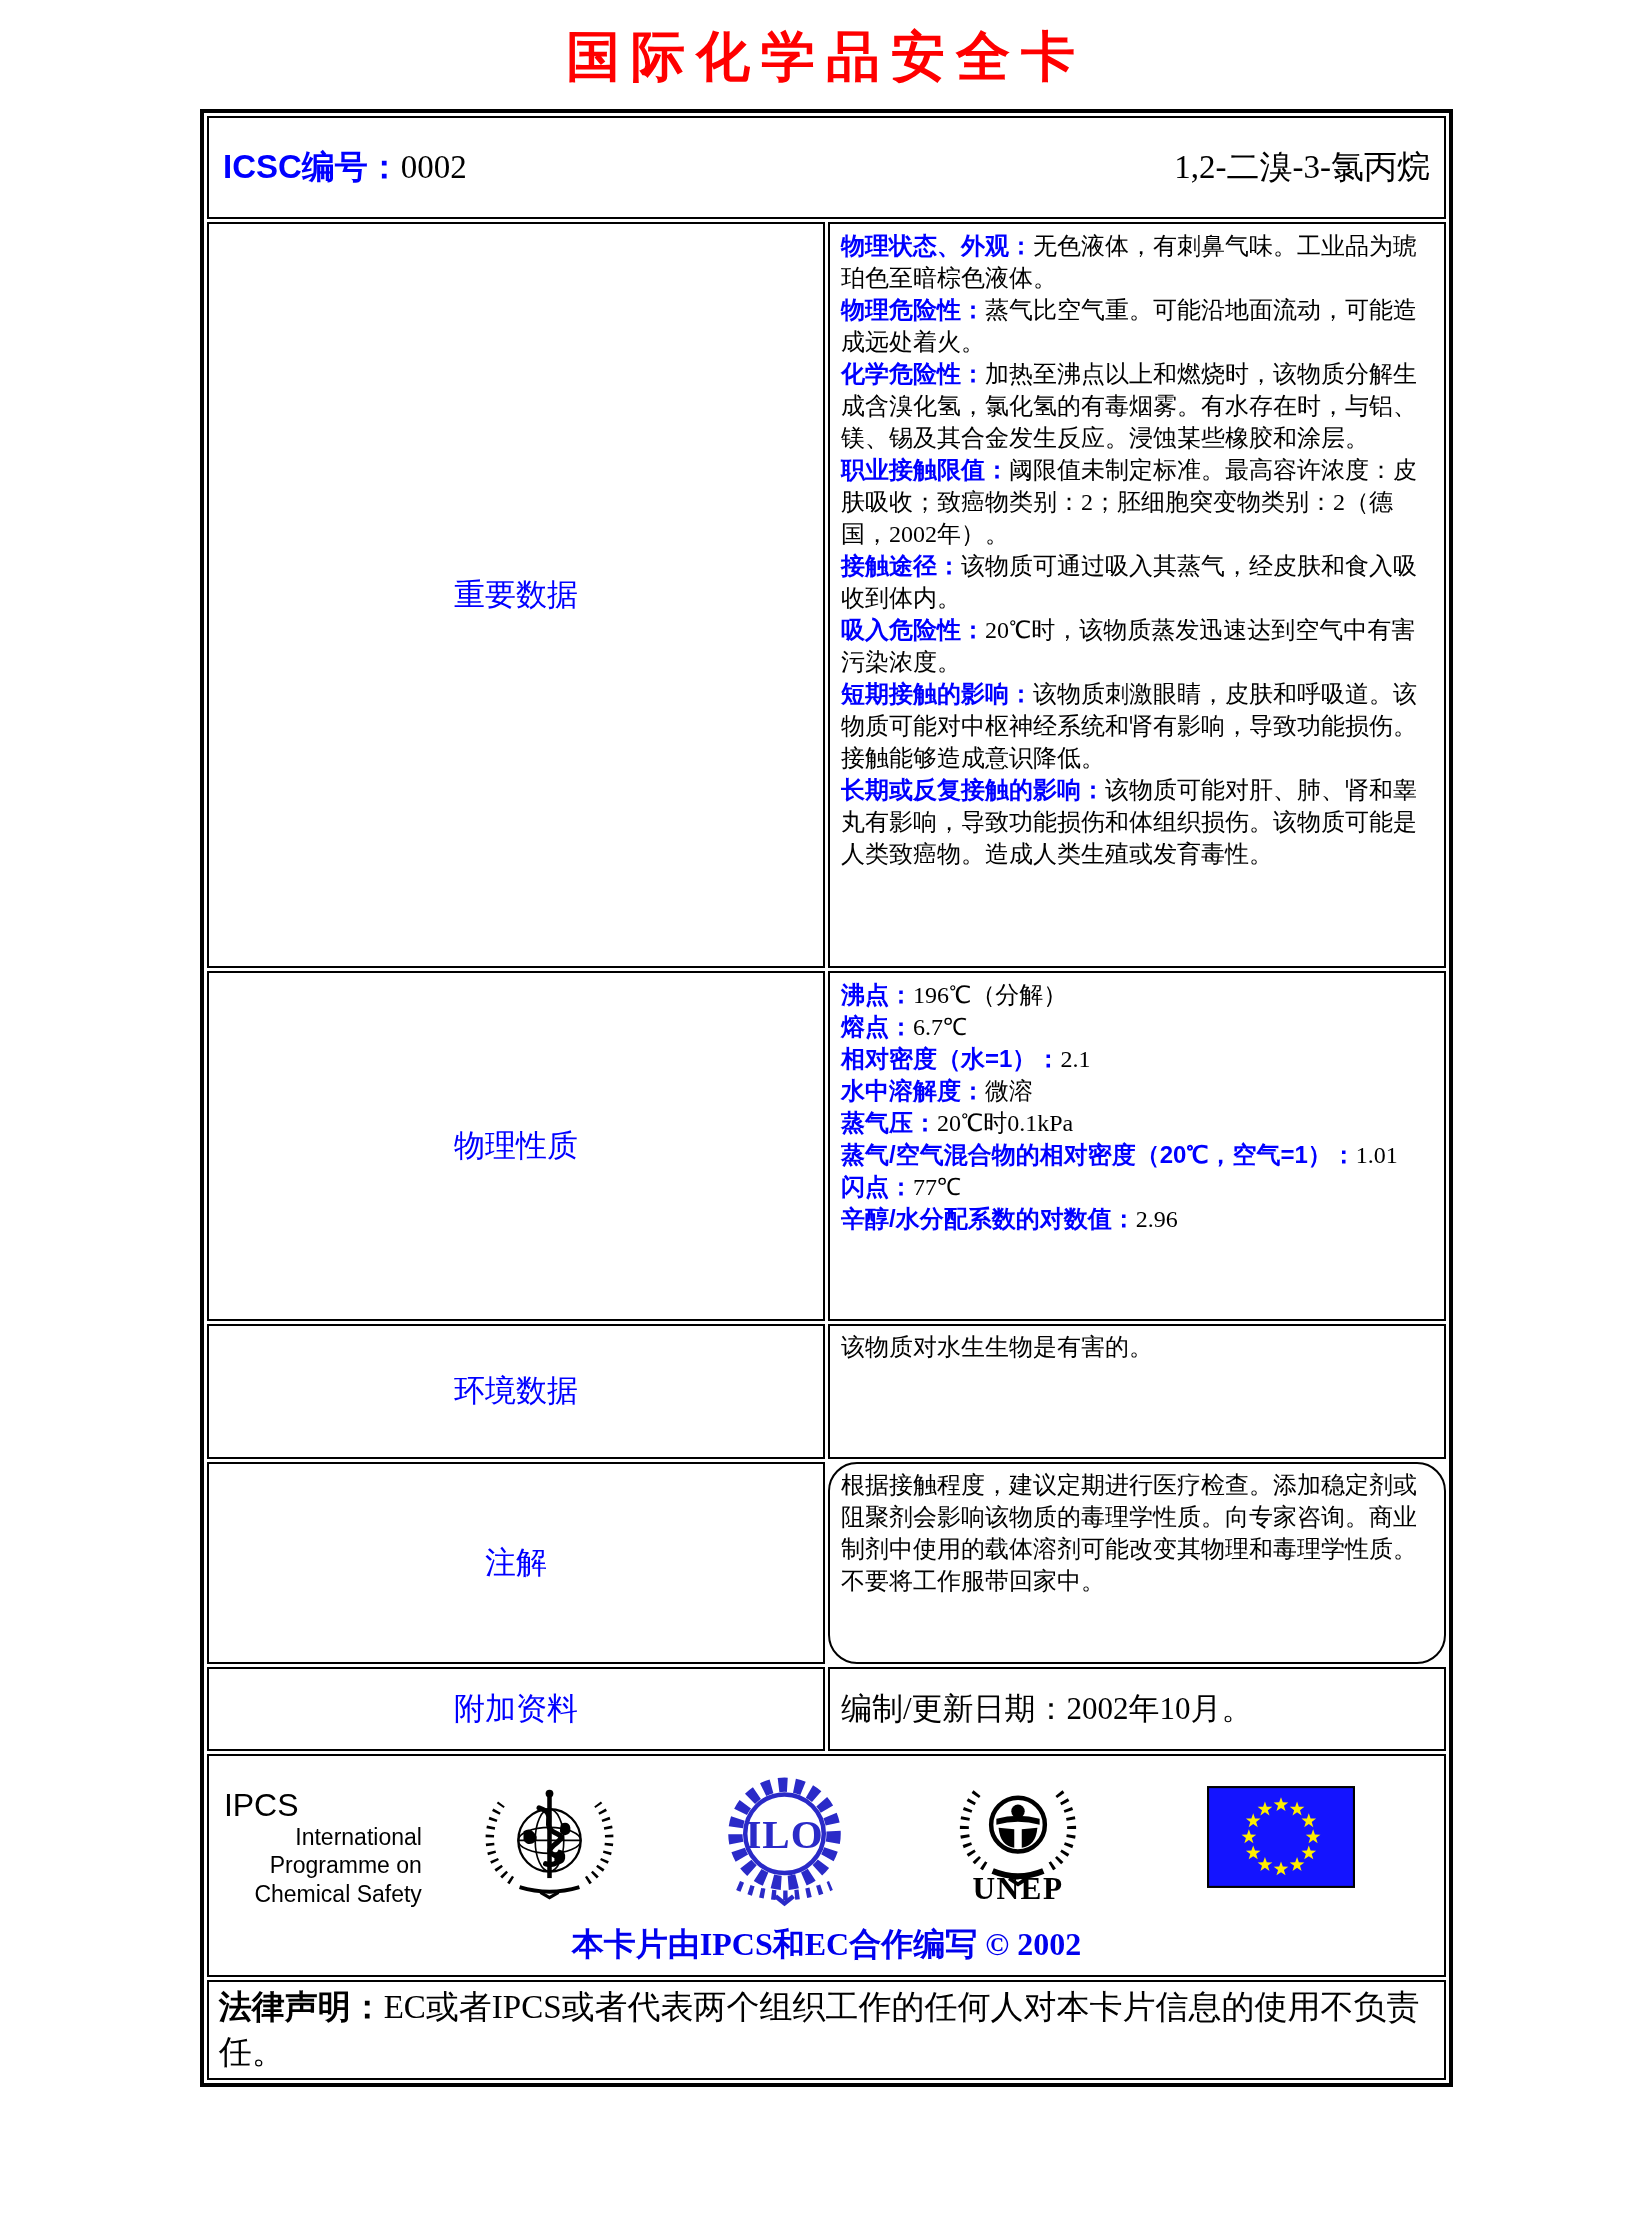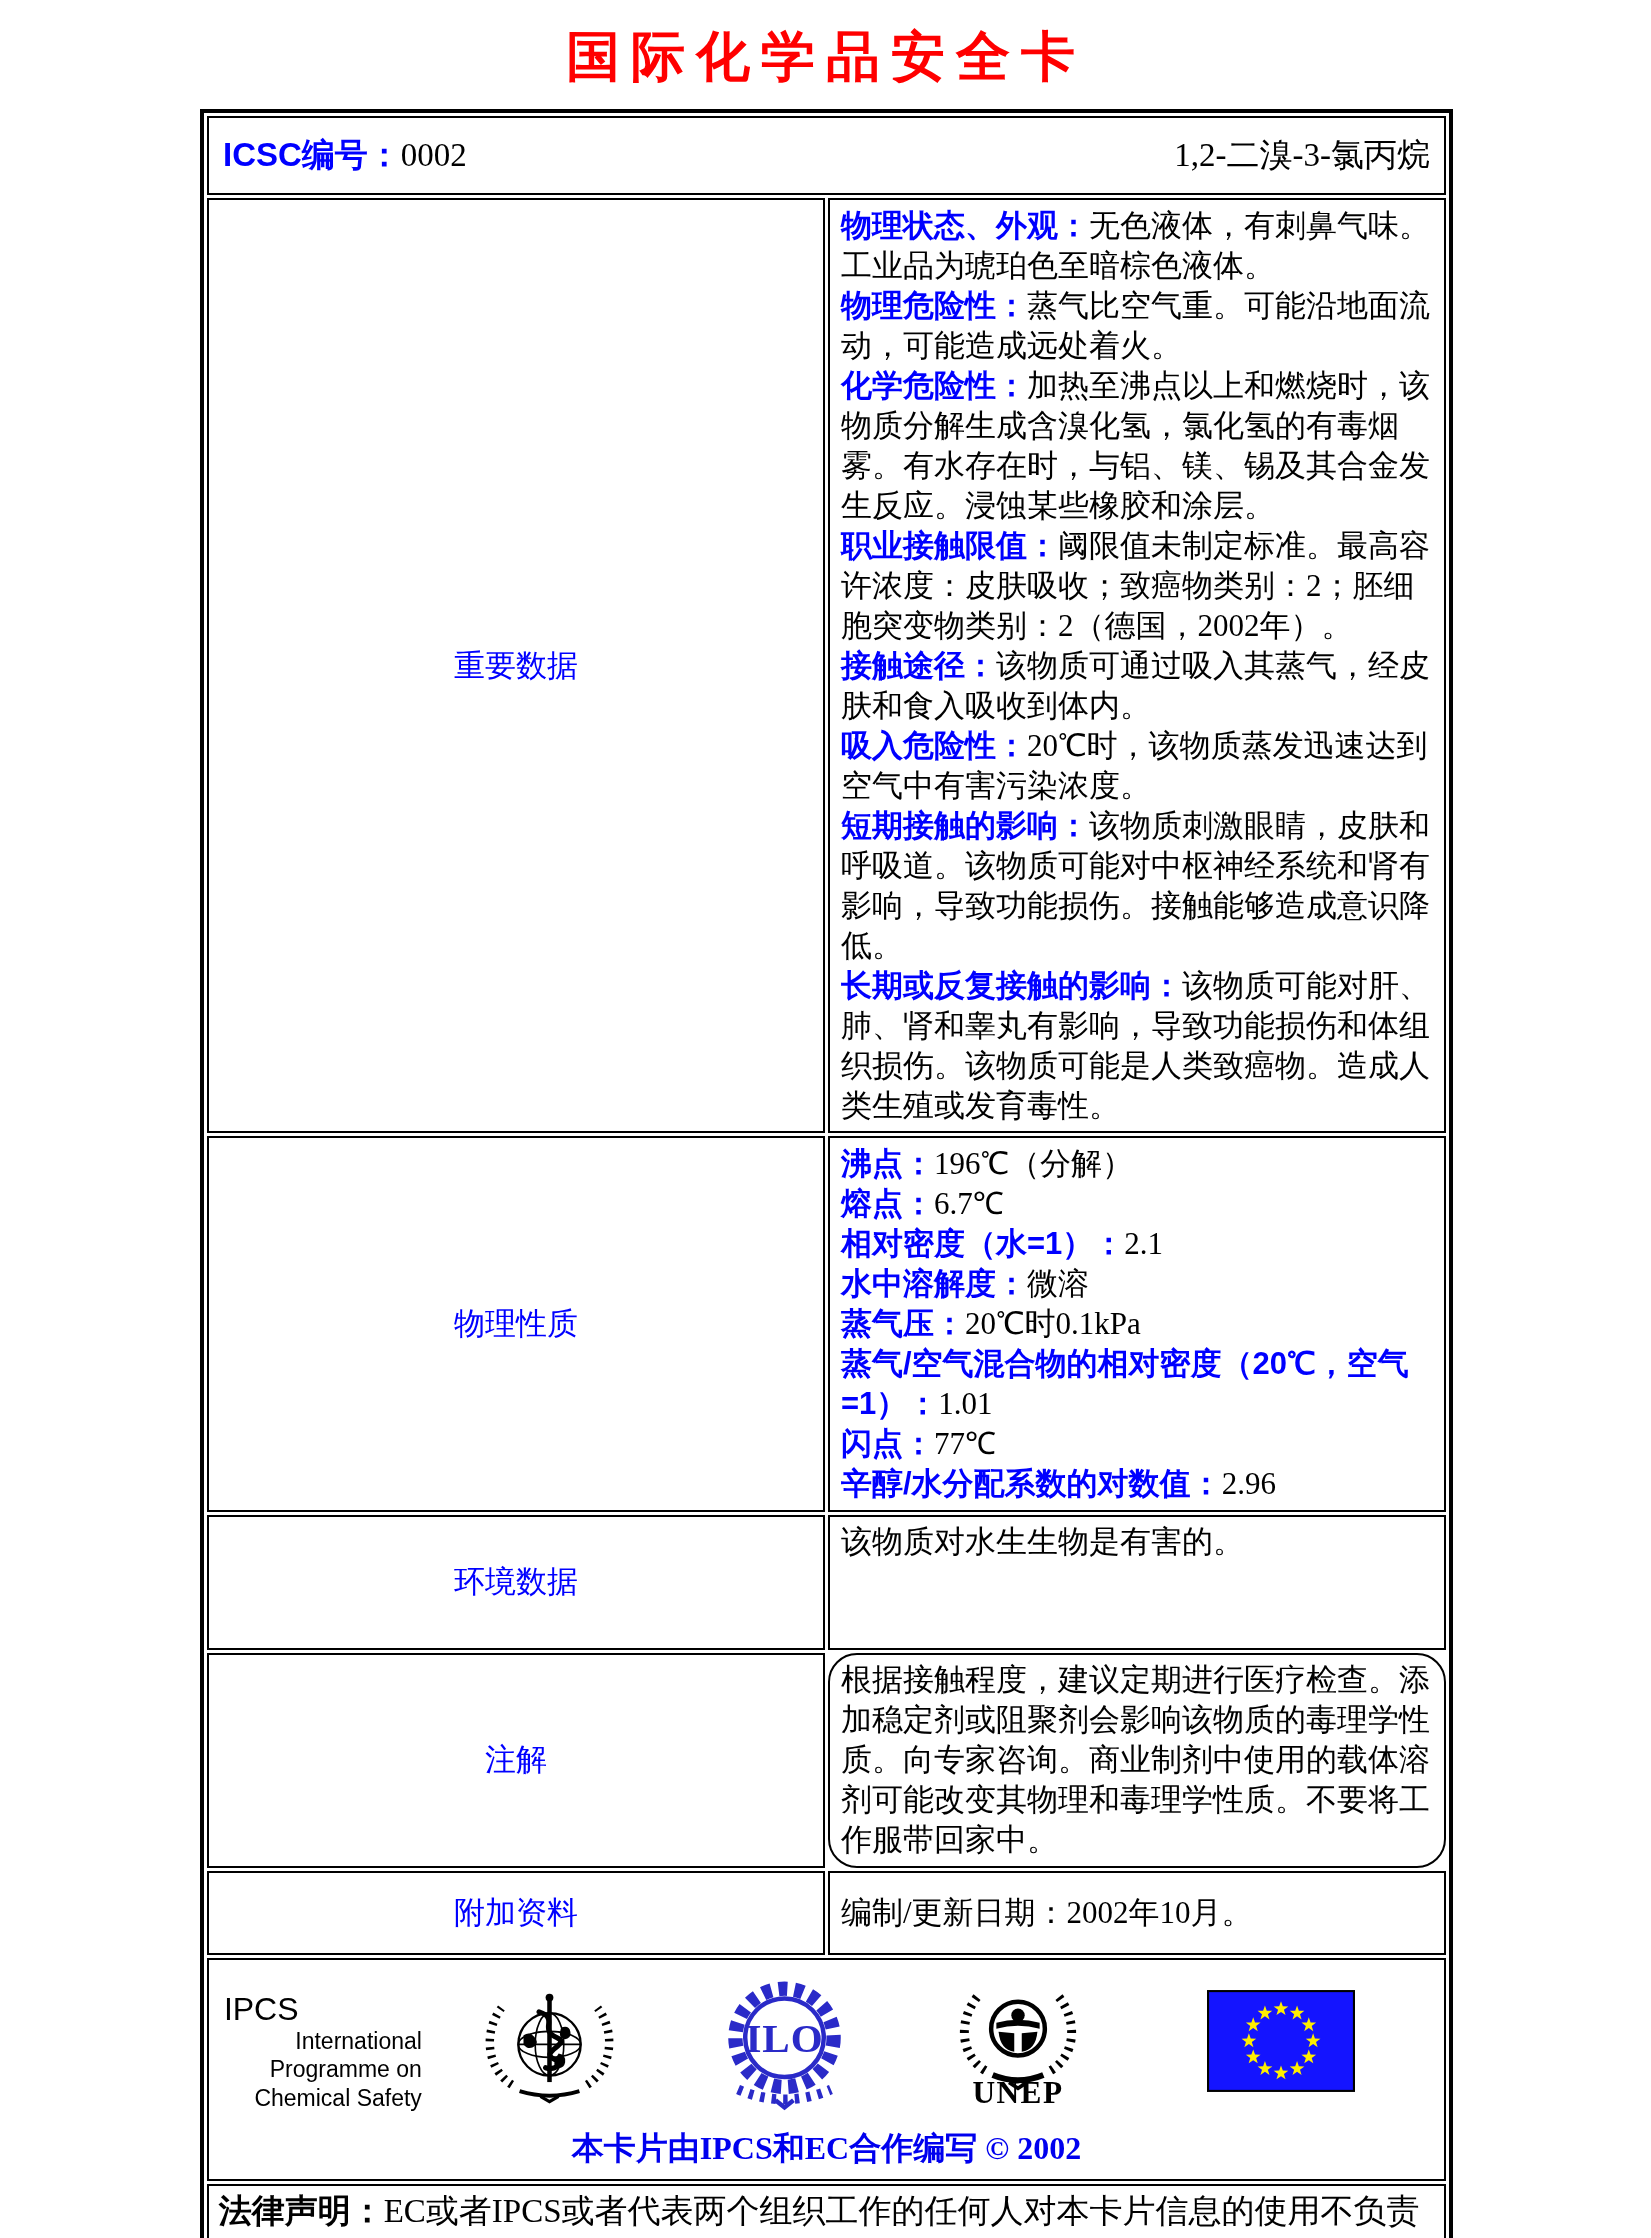--- a/index.html
+++ b/index.html
@@ -10,25 +10,25 @@
   }
   table.card{
     margin-left:200px;width:1253px;table-layout:fixed;
     border:4.9px solid #000;border-collapse:separate;border-spacing:3.5px;background:#fff;
   }
   td{border:2.1px solid #000;background:#fff;}
   td.label-cell{
     width:143px;text-align:center;vertical-align:middle;color:#0000ff;
     font-family:"Liberation Sans",sans-serif;font-size:31px;padding:2.8px;
   }
-  td.content-cell{padding:5.6px 11px;vertical-align:top;font-size:31px;line-height:40px;}
+  td.content-cell{padding:5.6px 11px;vertical-align:top;font-size:24px;line-height:32px;}
   p.entry{margin:0;}
   .lbl{color:#0000ff;font-weight:bold;font-family:"Liberation Sans",sans-serif;}
   .hdr{display:flex;justify-content:space-between;align-items:center;height:67px;
-       font-size:33px;padding:4px 7px;}
+       font-size:33px;padding:16px 7px;}
   .hdr .lbl{font-size:33px;}
   td.full-cell{padding:0 7px;}
   td.addl-cell{font-size:31px;vertical-align:middle;padding:19px 11px;}
   td.legal-cell{font-size:33px;vertical-align:middle;padding:2.8px 9.7px;height:70px;}
   .legal-lbl{font-weight:bold;font-family:"Liberation Sans",sans-serif;color:#000;}
   
   .footer-wrap{padding:9.7px 4.2px 7px 4.2px;}
   .logos{display:flex;align-items:flex-start;}
   .ipcs-block{width:198px;margin:21px 0 0 9.7px;font-family:"Liberation Sans",sans-serif;}
   .ipcs-title{font-weight:normal;font-size:32px;line-height:35px;}

